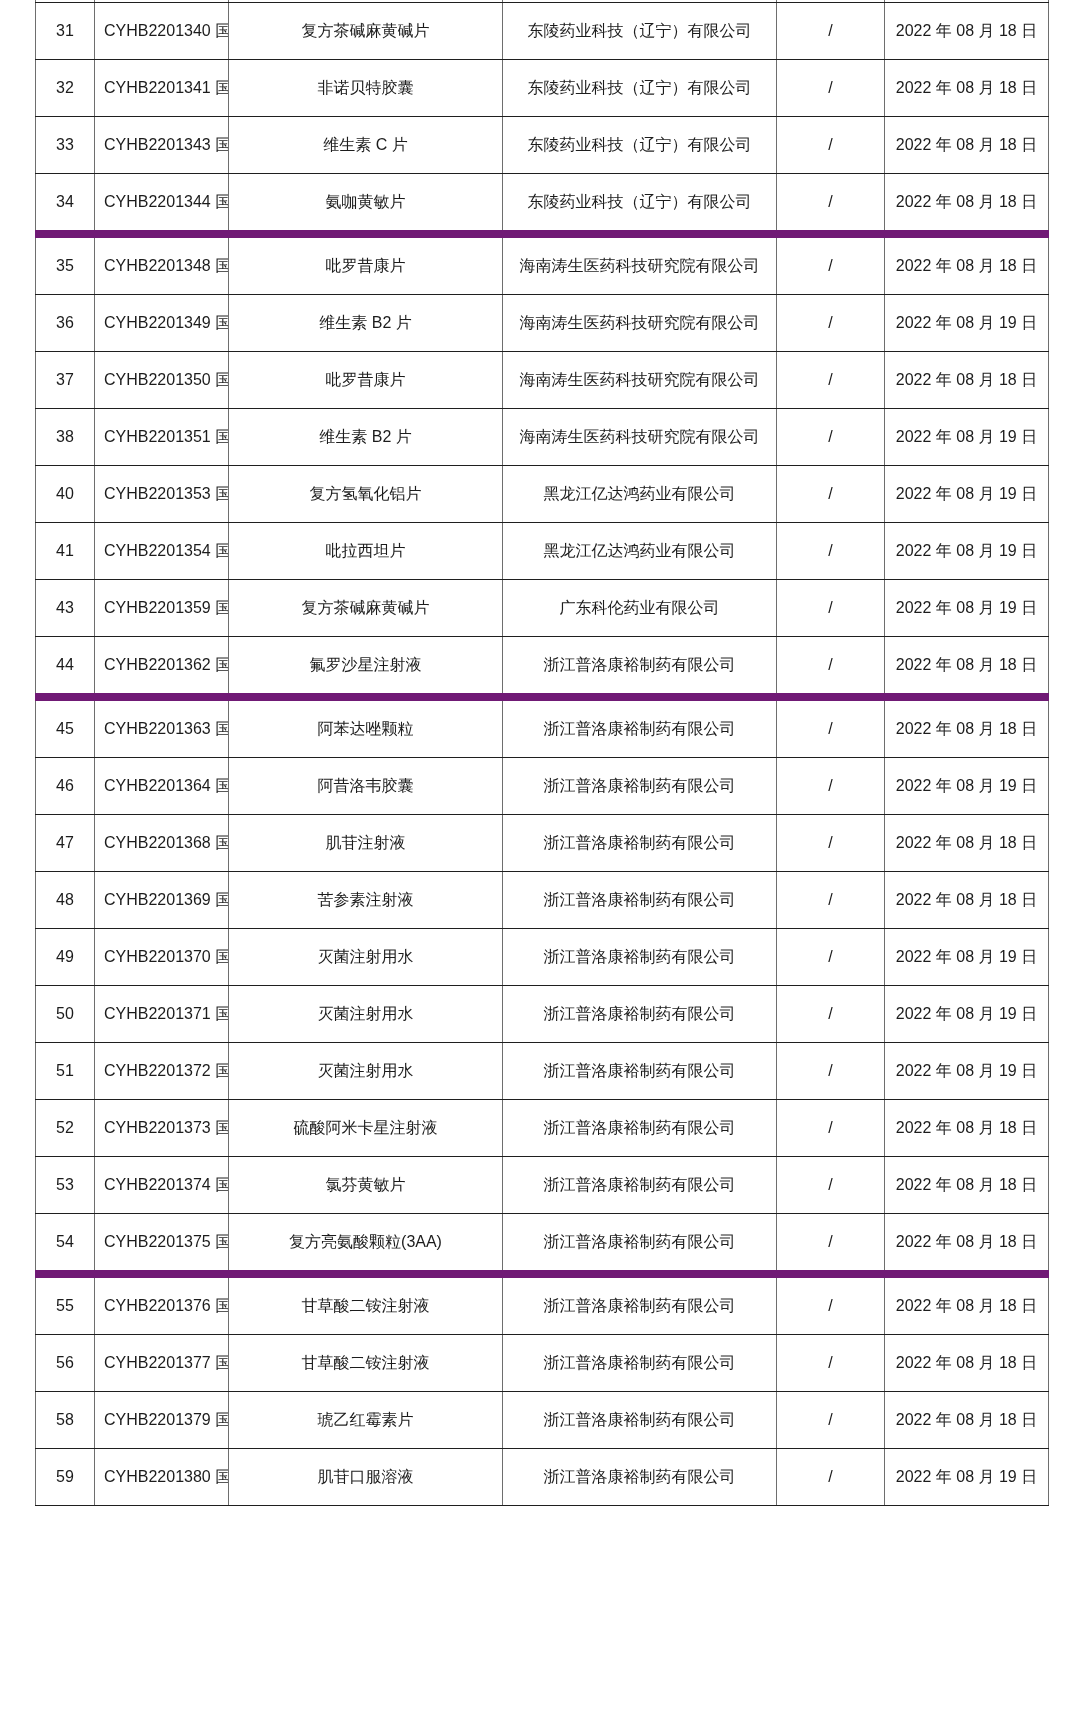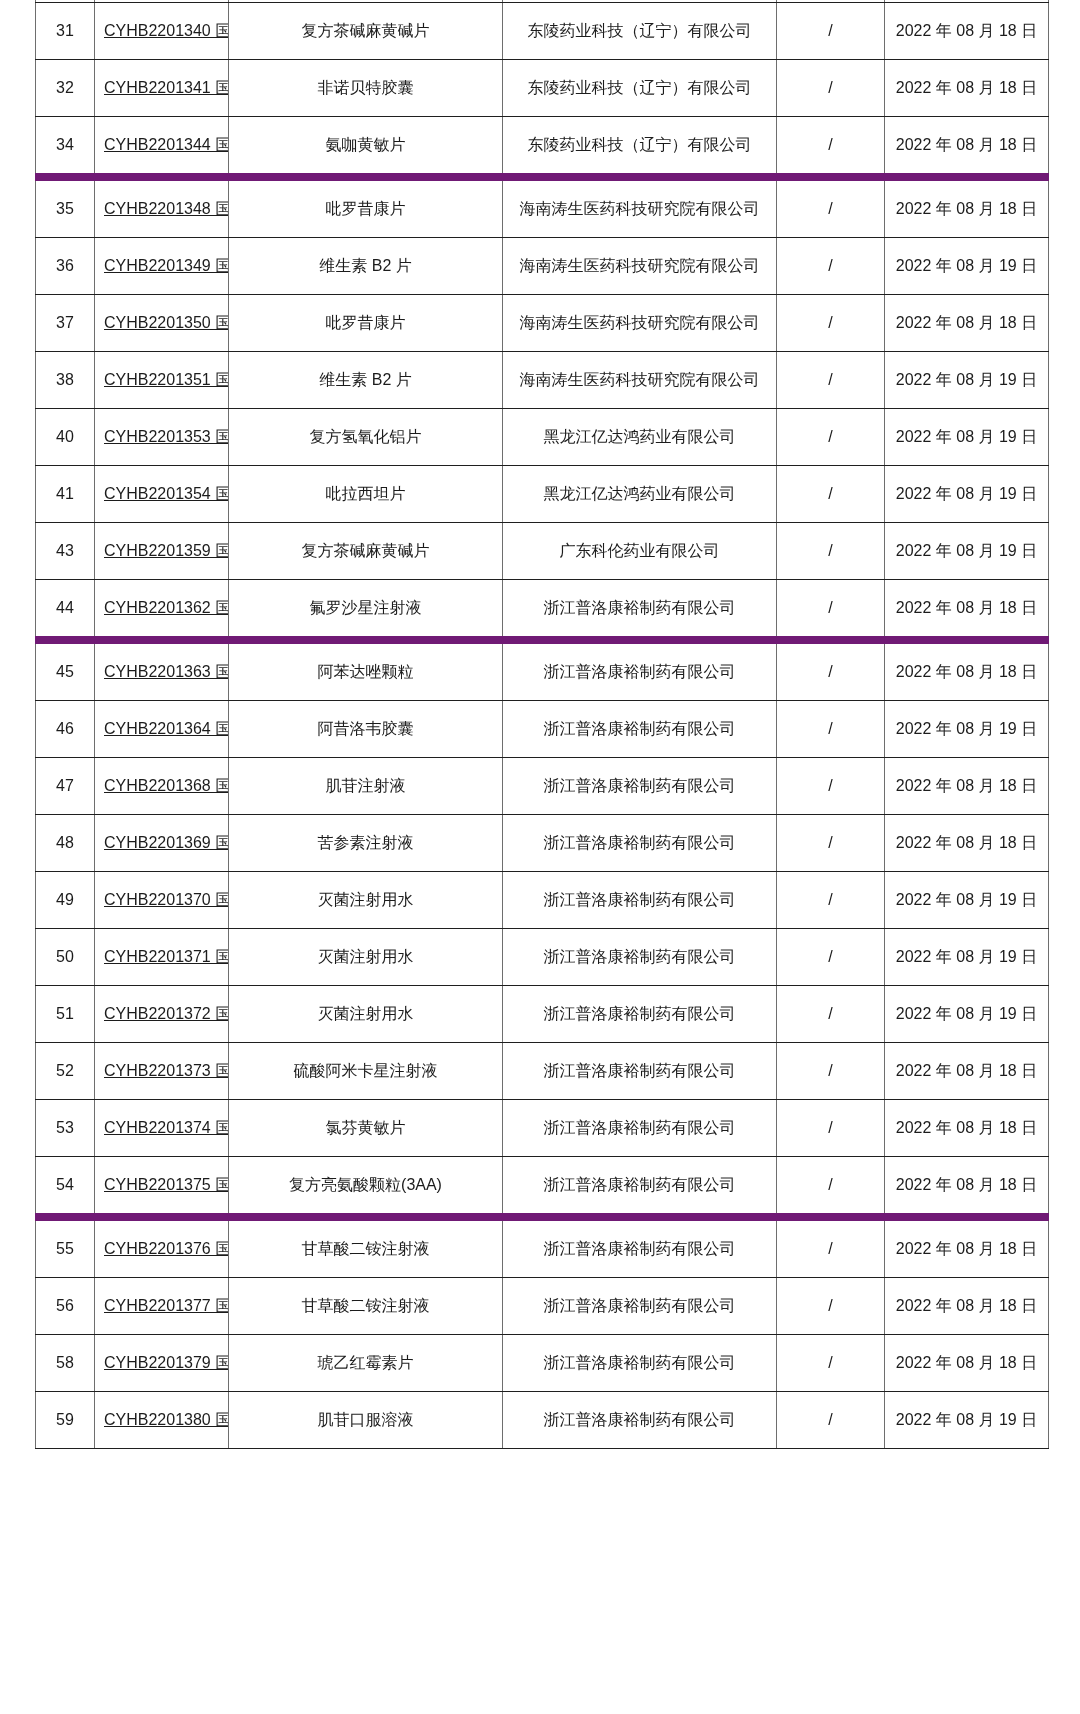--- a/index.html
+++ b/index.html
@@ -45,21 +45,20 @@
     line-height: 0;
     font-size: 0;
     border-bottom: 1px solid #1f1f1f;
   }
   tr.page-break td {
     border-bottom: 8px solid #701a75;
   }
   td.license {
     text-align: left;
     padding-left: 9px;
-    text-decoration: underline;
   }
   col.c-no      { width: 59px; }
   col.c-license { width: 134px; }
   col.c-drug    { width: 274px; }
   col.c-company { width: 274px; }
   col.c-remark  { width: 108px; }
   col.c-date    { width: 164px; }
 </style>
 </head>
 <body>
@@ -92,20 +91,28 @@
       <td class="date">2022 年 08 月 18 日</td>
     </tr>
         <tr>
       <td class="no">32</td>
       <td class="license">CYHB2201341 国</td>
       <td class="drug">非诺贝特胶囊</td>
       <td class="company">东陵药业科技（辽宁）有限公司</td>
       <td class="remark">/</td>
       <td class="date">2022 年 08 月 18 日</td>
     </tr>
+        <tr>
+      <td class="no">33</td>
+      <td class="license">CYHB2201343 国</td>
+      <td class="drug">维生素 C 片</td>
+      <td class="company">东陵药业科技（辽宁）有限公司</td>
+      <td class="remark">/</td>
+      <td class="date">2022 年 08 月 18 日</td>
+    </tr>
         <tr class="page-break">
       <td class="no">34</td>
       <td class="license">CYHB2201344 国</td>
       <td class="drug">氨咖黄敏片</td>
       <td class="company">东陵药业科技（辽宁）有限公司</td>
       <td class="remark">/</td>
       <td class="date">2022 年 08 月 18 日</td>
     </tr>
         <tr>
       <td class="no">35</td>

